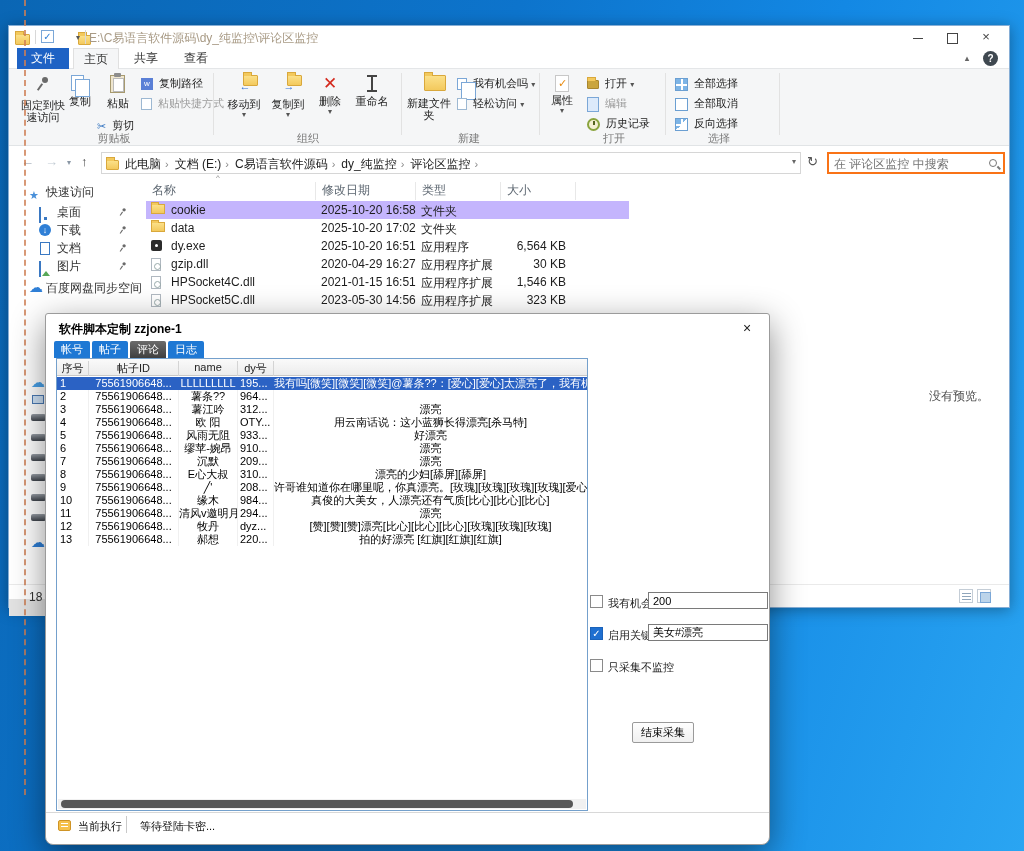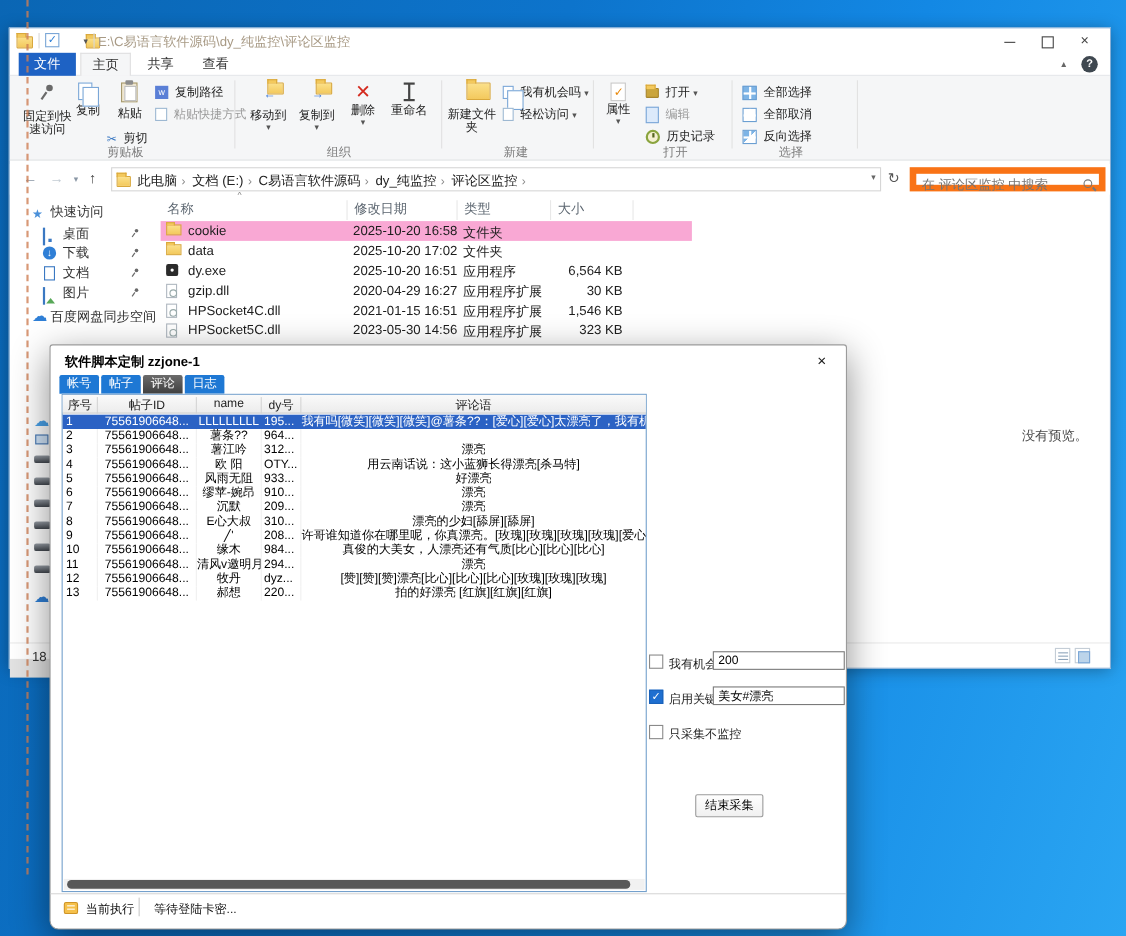--- a/index.html
+++ b/index.html
@@ -67,21 +67,21 @@
 .arrowtag{position:absolute;left:-4px;top:4px;color:#2f6fd6;font-size:11px;font-weight:bold}
 
 .addr{position:absolute;left:0;top:123px;width:100%;height:28px;background:#fff}
 .navg{position:absolute;top:5px;font-size:13px;color:#8a97a5}
 .abox{position:absolute;left:92px;top:3px;width:700px;height:22px;border:1px solid #d6d6d6;background:#fff;font-size:12px;color:#333}
 .abox .bcrow{position:absolute;left:4px;top:3px;display:flex;align-items:center;gap:2px;white-space:nowrap}
 .crumb-sep{color:#888;padding:0 4px;font-size:11px}
 .crumb-txt{color:#222}
 .adrop{position:absolute;right:4px;top:4px;font-size:8px;color:#666}
 .refresh{position:absolute;left:798px;top:5px;font-size:13px;color:#555}
-.sbox{position:absolute;left:818px;top:3px;width:178px;height:22px;border:6px solid #f97316;background:#fff}
+.sbox{position:absolute;left:818px;top:3px;width:178px;height:22px;border:2px solid #f97316;background:#fff}
 .sbox input{position:absolute;left:5px;top:2px;width:145px;height:16px;border:none;outline:none;font-size:12px;color:#8a8a8a;background:transparent}
 .mag{position:absolute;right:6px;top:5px;width:8px;height:8px;border:1.5px solid #777;border-radius:50%}
 .mag::after{content:"";position:absolute;left:7px;top:7px;width:4px;height:1.5px;background:#777;transform:rotate(45deg)}
 
 .lhead{position:absolute;left:137px;top:153px;height:22px;font-size:12px;color:#5c6670}
 .lh{position:absolute;top:3px;border-right:1px solid #e8e8e8;height:18px;padding-left:6px}
 .sortc{position:absolute;left:70px;top:-6px;font-size:8px;color:#888}
 
 .side{position:absolute;left:0;top:153px;width:137px;height:407px;font-size:12px;color:#333}
 .sitem{position:absolute;left:0;width:137px;height:18px;line-height:18px}
@@ -97,21 +97,21 @@
 .cloud{color:#49a1e8;font-size:14px}
 .cloud2{color:#2f7fd6;font-size:14px}
 .drive{width:15px;height:7px;background:linear-gradient(#9aa0a8,#3f444b);border-radius:2px}
 .pcic{width:12px;height:9px;border:1px solid #4a7ab5;background:#cfe3f7}
 .peng{width:10px;height:13px;background:#222;border-radius:5px 5px 4px 4px;position:relative}
 .peng::after{content:"";position:absolute;left:2.5px;top:5px;width:5px;height:7px;background:#fff;border-radius:3px}
 .selband{position:absolute;left:0;top:420px;width:37px;height:17px;background:#e2e2e2}
 
 .flist{position:absolute;left:137px;top:175px;width:700px}
 .frow{position:relative;height:18px;font-size:12px;color:#1d1d1d}
-.frow.sel{background:#f9a8d4;width:483px}
+.frow.sel{background:#c4b5fd;width:483px}
 .frow .fic{position:absolute;left:5px;top:3px}
 .frow .fname{position:absolute;left:25px;top:2px}
 .frow .fdate{position:absolute;left:175px;top:2px;color:#1d1d1d}
 .frow .ftype{position:absolute;left:275px;top:2px}
 .frow .fsize{position:absolute;left:355px;top:2px;width:65px;text-align:right}
 .k-folder .fic{width:14px;height:10px;background:linear-gradient(#fbe089,#f3c95d);border:1px solid #d9a83c}
 .k-folder .fic::before{content:"";position:absolute;left:-1px;top:-3px;width:6px;height:2px;background:#f3c95d;border:1px solid #d9a83c;border-bottom:none}
 .k-exe .fic{width:11px;height:11px;background:#2b2b2b;border-radius:2px}
 .k-exe .fic::after{content:"";position:absolute;left:4px;top:4px;width:3px;height:3px;background:#fff;border-radius:50%}
 .k-dll .fic{width:10px;height:13px;background:#fff;border:1px solid #b0b8c0}
@@ -458,21 +458,20 @@
         <div class="tab">日志</div>
 
     </div>
 
     <div class="gridtbl">
       <div class="thead">
         <div class="th" style="left:0;width:32px">序号</div>
         <div class="th" style="left:32px;width:90px">帖子ID</div>
         <div class="th" style="left:122px;width:59px">name</div>
         <div class="th" style="left:181px;width:36px">dy号</div>
-        <div class="th" style="left:217px;width:313px;border-right:none">评论语</div>
       </div>
       <div class="trows">
 
           <div class="trow sel">
             <span class="td" style="left:1px;width:31px;padding-left:2px">1</span>
             <span class="td c" style="left:32px;width:90px">75561906648...</span>
             <span class="td c" style="left:122px;width:59px">LLLLLLLLL</span>
             <span class="td" style="left:181px;width:36px;padding-left:2px">195...</span>
             <span class="td c" style="left:217px;width:313px;border-right:none">我有吗[微笑][微笑][微笑]@薯条??：[爱心][爱心]太漂亮了，我有机...</span>
           </div>

